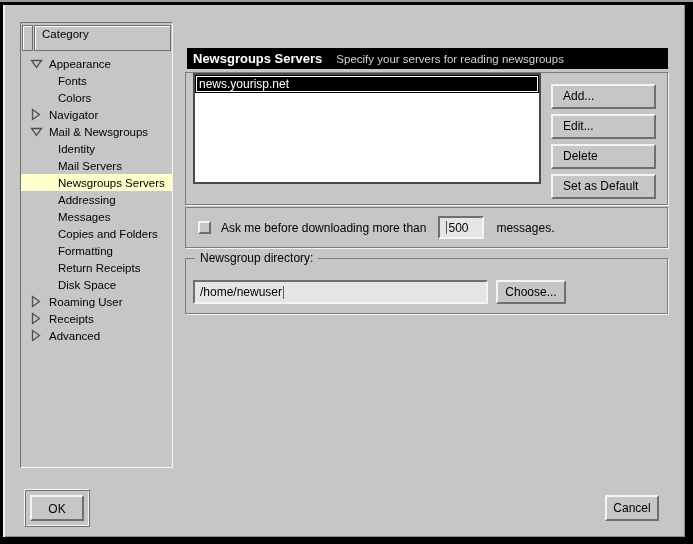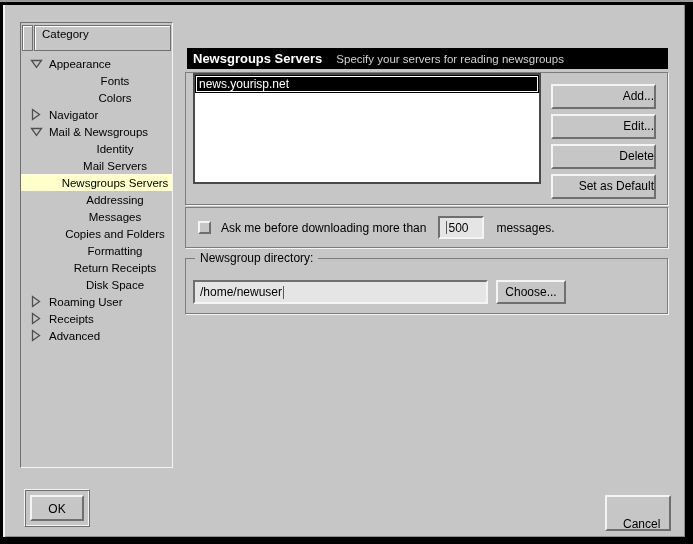--- a/index.html
+++ b/index.html
@@ -22,21 +22,21 @@
     position:absolute; left:17px; top:17px; width:153px; height:446px;
     box-sizing:border-box; border:1px solid; border-color:#6f6f6f #f4f4f4 #f4f4f4 #6f6f6f;
   }
   .sidebar-header { display:flex; margin:2px 1px 4px 1px; height:26px; gap:1px; }
   .hcell { border:1px solid #6f6f6f; box-shadow:inset 1px 1px 0 #fdfdfd; box-sizing:border-box; background:#c6c6c6; }
   .hcell.small { width:11px; }
   .hcell.cat { flex:1; font-size:11.5px; color:#000; padding:2px 0 0 7px; }
   .tree { margin-top:1px; }
   .tree-row { height:17px; display:flex; align-items:center; font-size:11.5px; color:#000; cursor:default; }
   .tree-row.lvl0 { padding-left:9px; }
-  .tree-row.lvl1 { padding-left:37px;justify-content:center; }
+  .tree-row.lvl1 { padding-left:37px; }
   .twisty { width:13px; margin-right:6px; display:flex; align-items:center; }
   .tree-row.selected { background:#ffffcc; }
   
   .main-header {
     position:absolute; left:184px; top:43px; width:481px; height:21px;
     background:#000; color:#fff; display:flex; align-items:center;
   }
   .main-header .title { font-weight:bold; font-size:13px; padding-left:6px; white-space:nowrap; }
   .main-header .subtitle { font-size:11.5px; color:#d2d2d2; margin-left:14px; white-space:nowrap; }
   
@@ -46,21 +46,21 @@
     background:#fff; border:2px solid #4a4a4a; box-sizing:border-box; overflow:hidden;
   }
   .server-row { height:18px; line-height:18px; font-size:12px; padding-left:4px; color:#000; }
   .server-row.selected {
     background:#000; color:#fff;
     box-shadow: inset 0 0 0 1px #000, inset 0 0 0 2px #fff;
   }
   .col-buttons { position:absolute; left:365px; top:11px; width:105px; display:flex; flex-direction:column; gap:5px; }
   .btn {
     height:25px; font-family:"Liberation Sans", sans-serif; font-size:12px; color:#000;
-    text-align:right; padding:0 0 0 10px; line-height:21px; cursor:default;
+    text-align:left; padding:0 0 0 10px; line-height:21px; cursor:default;
   }
   
   .section-download { left:182px; top:202px; width:483px; height:41px; display:flex; align-items:center; }
   .section-download .inner { display:flex; align-items:center; padding-left:12px; width:100%; }
   .checkbox { width:13px; height:13px; flex:0 0 13px; }
   .lbl { font-size:12px; color:#000; white-space:nowrap; }
   .lbl.before { margin-left:10px; }
   .numfield { width:46px; height:23px; margin-left:12px; }
   .lbl.after { margin-left:12px; }
   
@@ -74,21 +74,21 @@
   
   .textfield { display:flex; align-items:center; font-size:12px; color:#000; padding-left:5px; }
   .caret { width:1px; height:13px; background:#5a5a5a; margin:0 1px; flex:0 0 1px; }
   
   .ok-frame {
     position:absolute; left:21px; top:484px; width:66px; height:38px;
     box-sizing:border-box; border:1px solid; border-color:#f4f4f4 #6f6f6f #6f6f6f #f4f4f4;
     box-shadow: inset 1px 1px 0 #6f6f6f, inset -1px -1px 0 #f4f4f4;
   }
   .ok-btn { position:absolute; left:5px; top:5px; right:5px; bottom:5px; text-align:center; padding:0; line-height:24px; height:auto; }
-  .cancel-btn { position:absolute; left:602px; top:490px; width:66px; height:26px; text-align:center; padding:16px; line-height:22px; }
+  .cancel-btn { position:absolute; left:602px; top:490px; width:54px; height:26px; text-align:center; padding:0; line-height:22px; }
 </style>
 </head>
 <body>
 
 <div class="window">
 
   <div class="sidebar">
     <div class="sidebar-header">
       <div class="hcell small"></div>
       <div class="hcell cat">Category</div>

